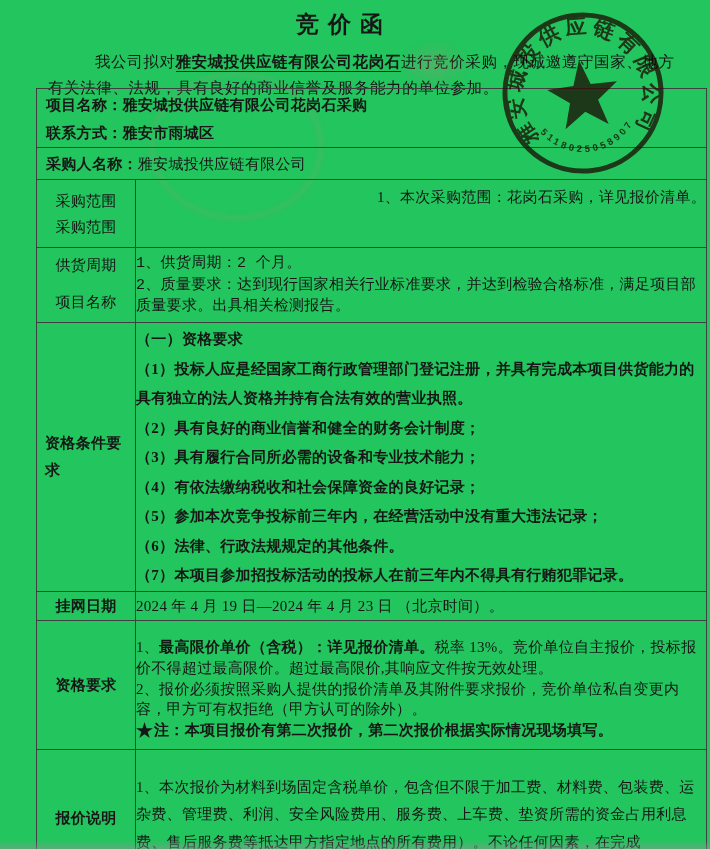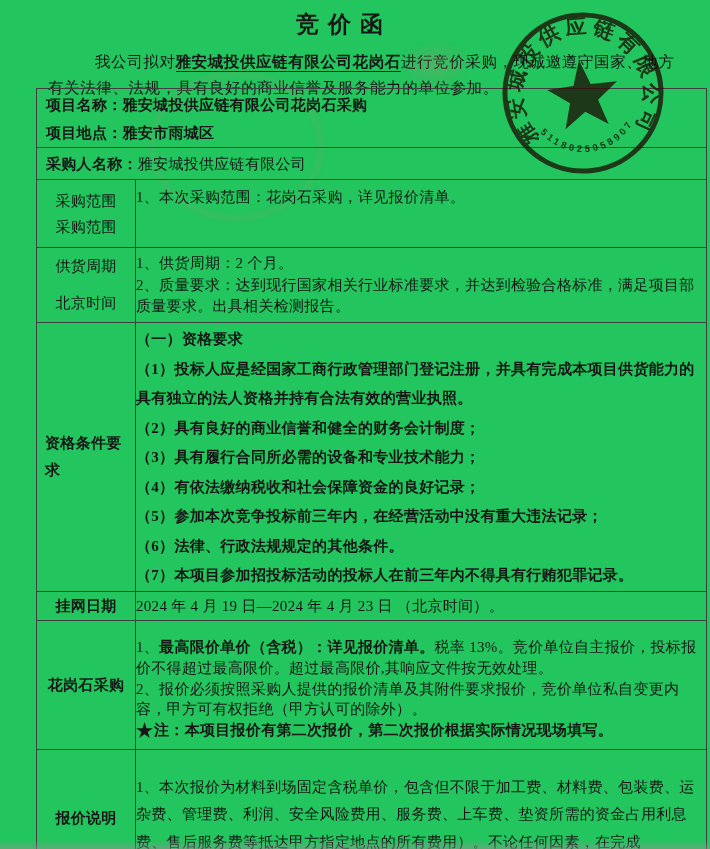--- a/index.html
+++ b/index.html
@@ -21,22 +21,22 @@
   .lbl{text-align:center;}
   .bold{font-weight:700;text-align:center;}
   .cell-pad{padding-left:9px;padding-right:4px;}
   .r1 .line{line-height:28px;padding-left:9px;font-weight:700;}
   .r1 .line:first-child{padding-top:2px;}
   .r2 td{height:31px;}
   .r2 .cell-pad{padding-top:1px;}
   .r3 td{height:31px;}
   .lbl2{line-height:26px;text-align:center;}
   .r4 td{height:59px;}
-  .r4 .content{vertical-align:top;padding-top:8px;}
-  .r5 td{height:68px;}
+  .r4 .content{vertical-align:top;padding-top:8px;text-align:right;}
+  .r5 td{height:68px;font-family:Liberation Mono, monospace;}
   .r5 .lbl2{line-height:37px;}
   .r5 .content p{margin:0;line-height:21.5px;}
   .r5 .content{padding-top:1px;}
   .r6 td{height:266px;}
   .r6 .lblwrap{width:82px;margin:16px auto;text-align:left;line-height:27px;font-weight:700;}
   .r6 .content{vertical-align:top;padding-top:2px;font-weight:bold;}
   .r6 .content p{margin:0;line-height:29.5px;}
   .r7 td{height:28px;}
   .r7 .lbl{font-weight:700;}
   .r8 td{height:112px;}
@@ -81,21 +81,21 @@
         <col style="width:99px">
         <col style="width:170px">
         <col style="width:100px">
         <col style="width:301px">
       </colgroup>
 
     <tbody>
         <tr class="r1">
       <td colspan="4" style="height:53px">
         <div class="line">项目名称：雅安城投供应链有限公司花岗石采购</div>
-        <div class="line">项目地点：雅安市雨城区</div>
+        <div class="line">联系方式：雅安市雨城区</div>
       </td>
     </tr>
 
     <tr class="r2">
       <td colspan="4">
         <div class="cell-pad"><span class="bold">采购人名称：</span><span>雅安城投供应链有限公司</span></div>
       </td>
     </tr>
 
 
@@ -103,21 +103,21 @@
       <td class="lbl">
         <div class="lbl2">采购范围</div>
         <div class="lbl2">采购范围</div>
       </td>
       <td colspan="3" class="content cell-pad">1、本次采购范围：花岗石采购，详见报价清单。</td>
     </tr>
 
     <tr class="r5">
       <td class="lbl">
         <div class="lbl2">供货周期</div>
-        <div class="lbl2">北京时间</div>
+        <div class="lbl2">项目名称</div>
       </td>
       <td colspan="3" class="content cell-pad">
         <p>1、供货周期：2 个月。</p>
         <p>2、质量要求：达到现行国家相关行业标准要求，并达到检验合格标准，满足项目部质量要求。出具相关检测报告。</p>
       </td>
     </tr>
 
     <tr class="r6">
       <td class="lbl">
         <div class="lblwrap">资格条件要求</div>
@@ -133,21 +133,21 @@
         <p>（7）本项目参加招投标活动的投标人在前三年内不得具有行贿犯罪记录。</p>
       </td>
     </tr>
 
     <tr class="r7">
       <td class="lbl">挂网日期</td>
       <td colspan="3" class="cell-pad">2024 年 4 月 19 日—2024 年 4 月 23 日 （北京时间）。</td>
     </tr>
 
     <tr class="r8">
-      <td class="lbl">花岗石采购</td>
+      <td class="lbl">资格要求</td>
       <td colspan="3" class="content cell-pad">
         <p><span>1、</span><span class="bold">最高限价单价（含税）：详见报价清单。</span><span>税率 13%。竞价单位自主报价，投标报价不得超过最高限价。超过最高限价,其响应文件按无效处理。</span></p>
         <p>2、报价必须按照采购人提供的报价清单及其附件要求报价，竞价单位私自变更内容，甲方可有权拒绝（甲方认可的除外）。</p>
         <p class="note"><span class="note-star">★</span><span>注：本项目报价有第二次报价，第二次报价根据实际情况现场填写。</span></p>
       </td>
     </tr>
 
     <tr class="r9">
       <td class="lbl">报价说明</td>
       <td colspan="3" class="content cell-pad">

